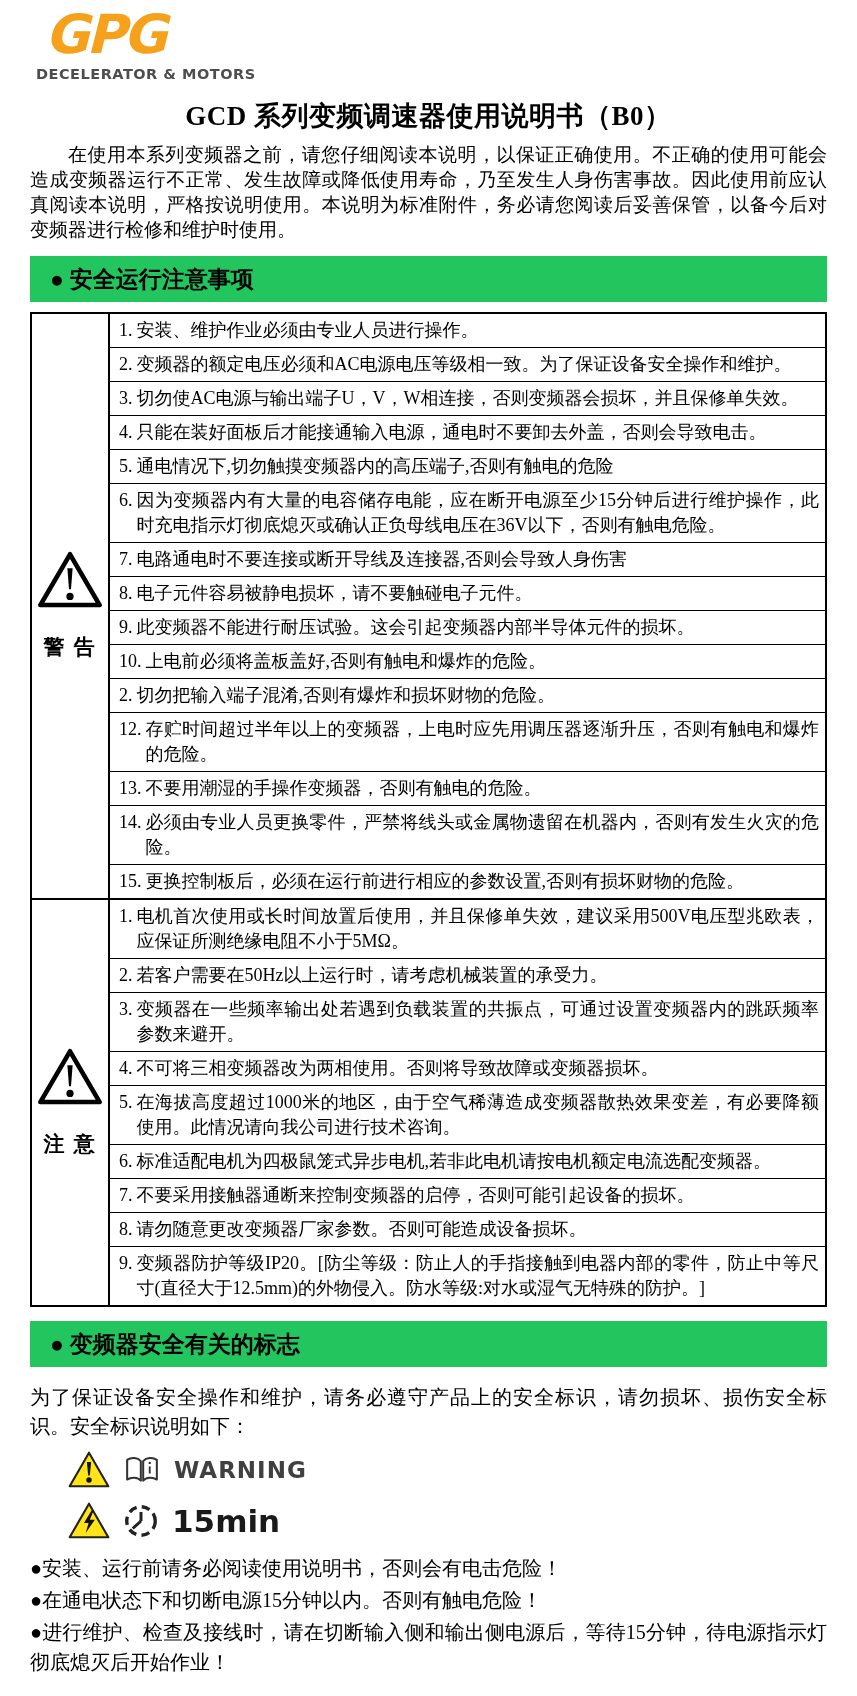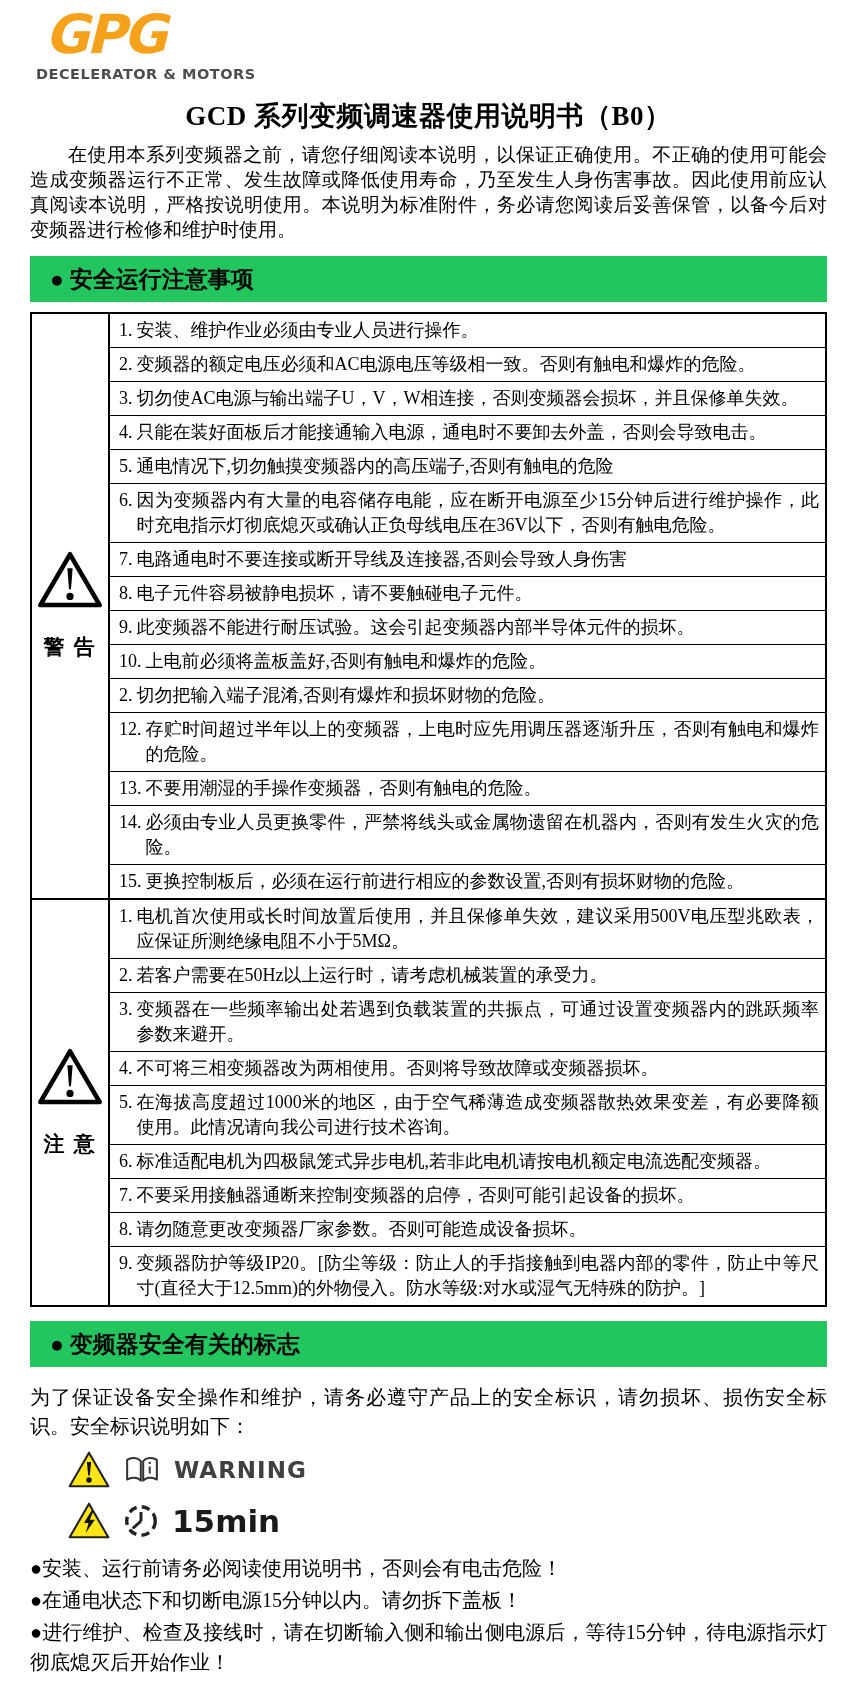--- a/index.html
+++ b/index.html
@@ -101,21 +101,21 @@
     </div>
     <div class="rows">
 
         <div class="rule-row">
           <span class="num">1.</span>
           <span class="txt">安装、维护作业必须由专业人员进行操作。</span>
         </div>
 
         <div class="rule-row">
           <span class="num">2.</span>
-          <span class="txt">变频器的额定电压必须和AC电源电压等级相一致。否则有触电和爆炸的危险。</span>
+          <span class="txt">变频器的额定电压必须和AC电源电压等级相一致。为了保证设备安全操作和维护。</span>
         </div>
 
         <div class="rule-row">
           <span class="num">3.</span>
           <span class="txt">切勿使AC电源与输出端子U，V，W相连接，否则变频器会损坏，并且保修单失效。</span>
         </div>
 
         <div class="rule-row">
           <span class="num">4.</span>
           <span class="txt">只能在装好面板后才能接通输入电源，通电时不要卸去外盖，否则会导致电击。</span>
@@ -265,18 +265,18 @@
       <line x1="24" y1="24" x2="13" y2="34" stroke="#222" stroke-width="4"></line>
       <line x1="24" y1="24" x2="24" y2="12" stroke="#222" stroke-width="4"></line>
     </svg>
     <span class="mark-label-15min">15min</span>
   </div>
 
   <div class="footer-notes">
 
       <p class="footer-note">●安装、运行前请务必阅读使用说明书，否则会有电击危险！</p>
 
-      <p class="footer-note">●在通电状态下和切断电源15分钟以内。请勿拆下盖板！</p>
+      <p class="footer-note">●在通电状态下和切断电源15分钟以内。否则有触电危险！</p>
 
       <p class="footer-note">●进行维护、检查及接线时，请在切断输入侧和输出侧电源后，等待15分钟，待电源指示灯彻底熄灭后开始作业！</p>
     </div>
 
 </div>
 
 </body></html>

